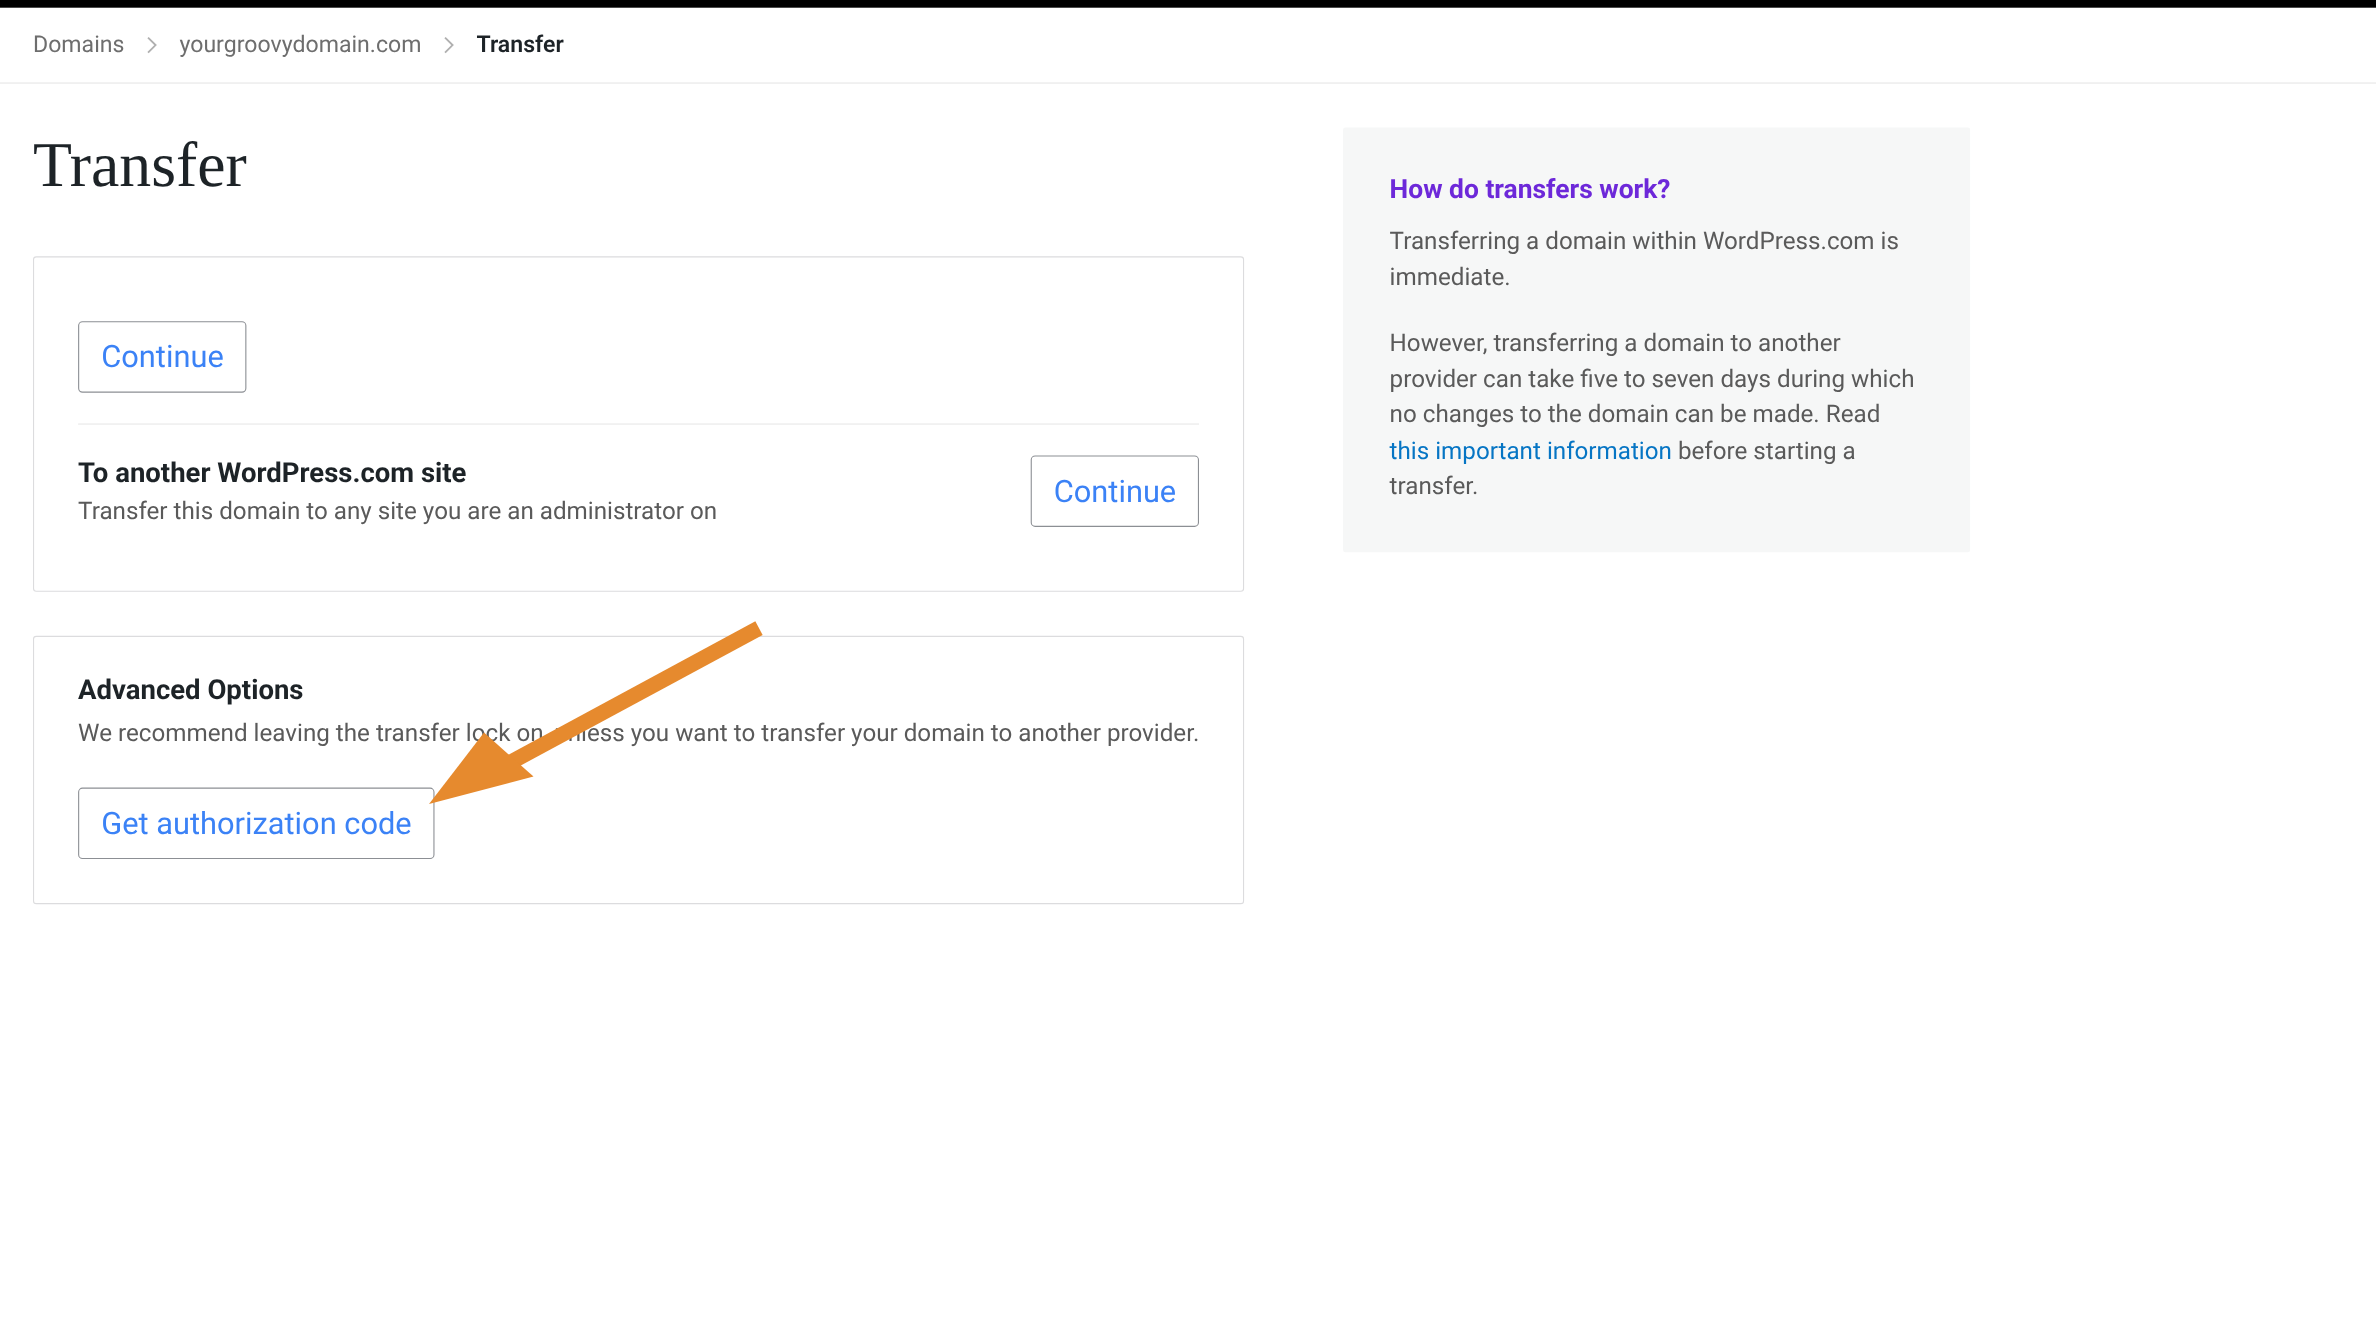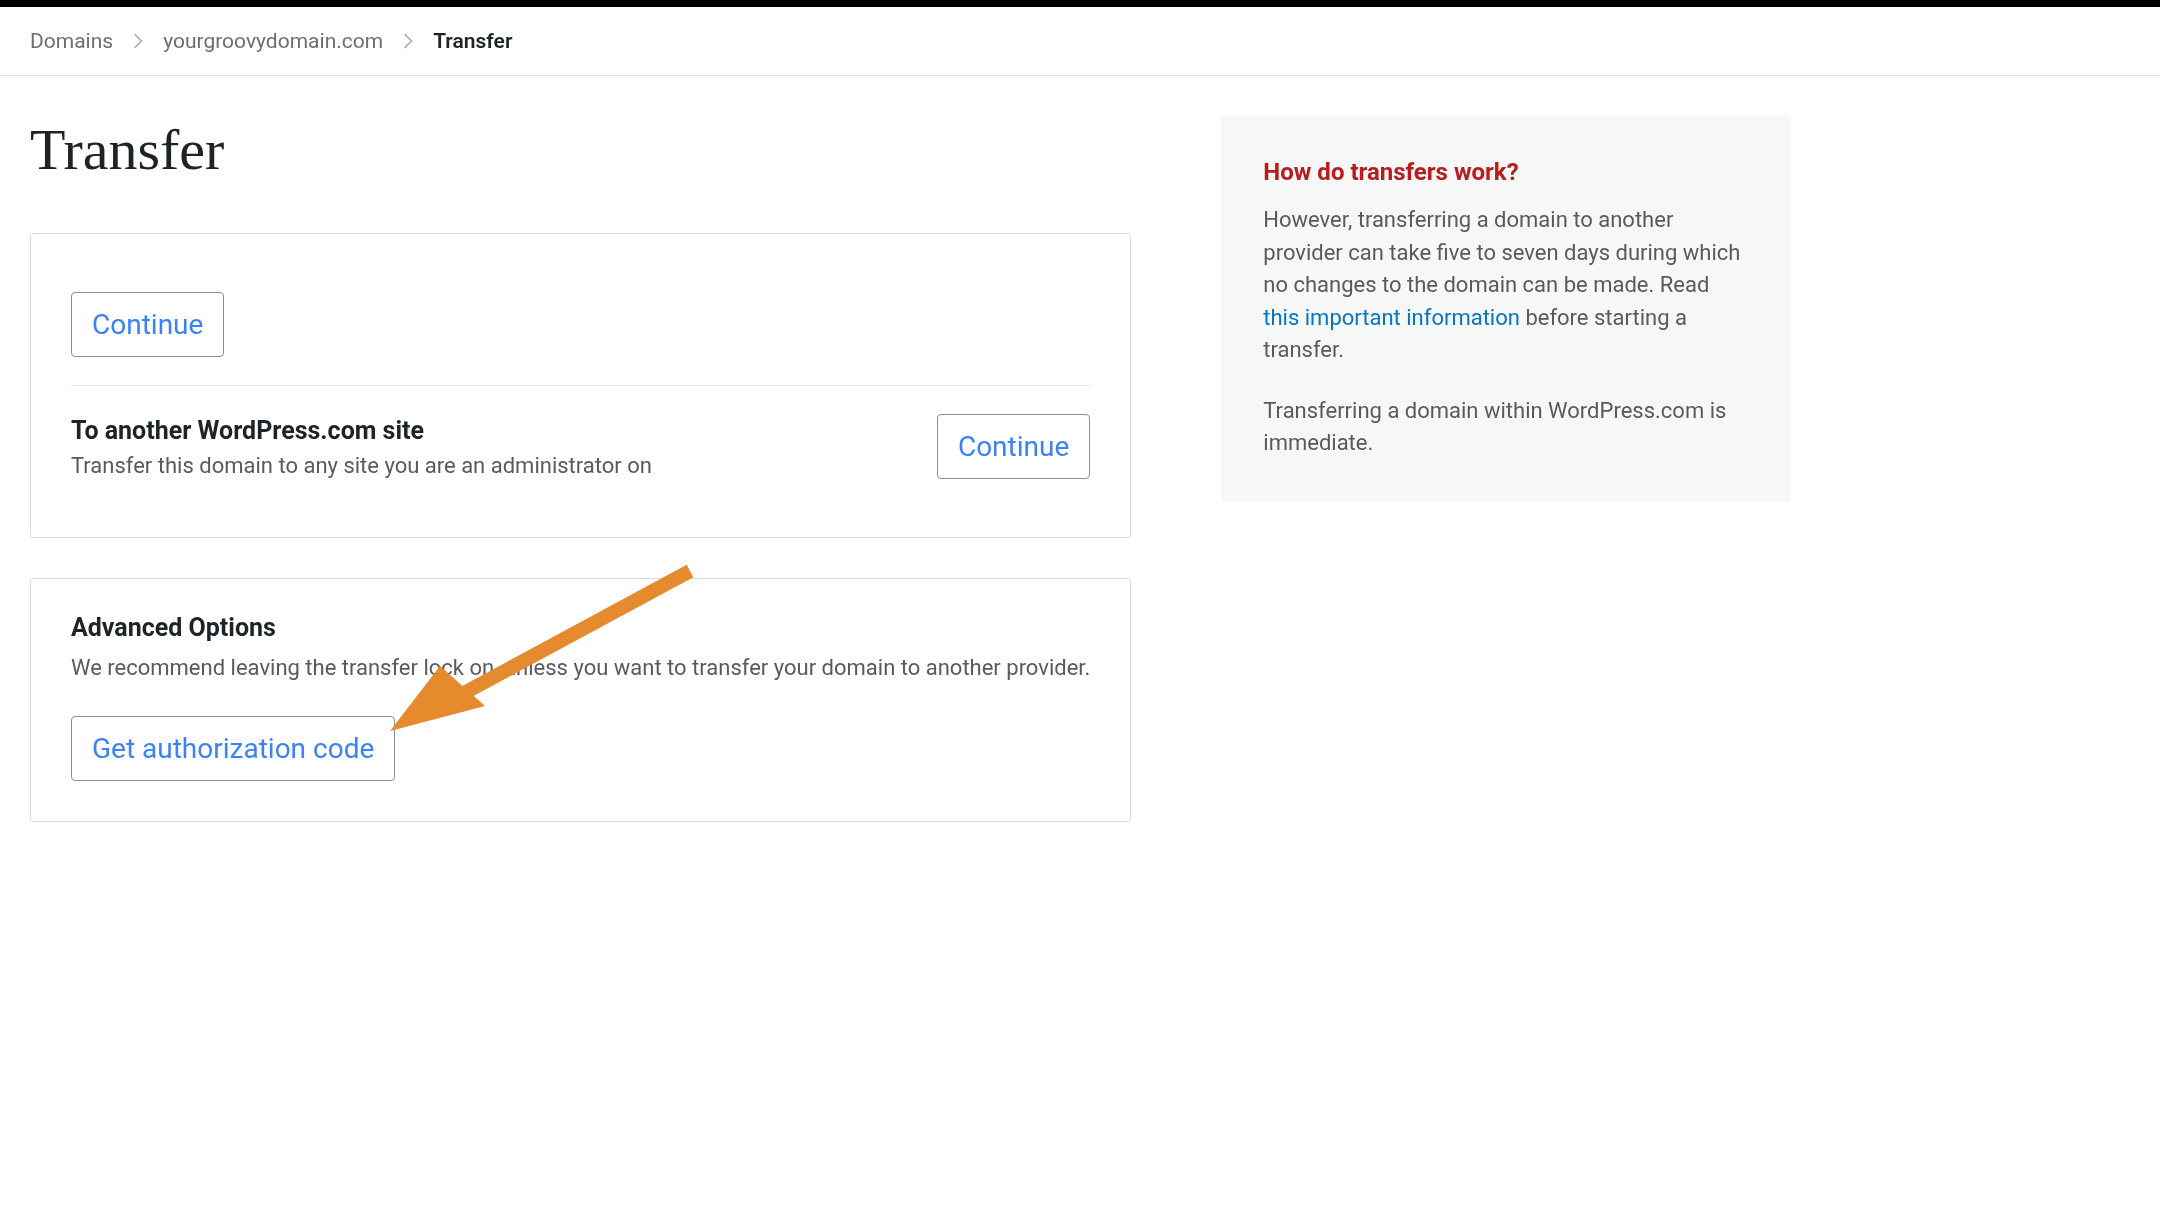--- a/index.html
+++ b/index.html
@@ -152,21 +152,21 @@
       flex-shrink: 0;
     }
     .info-box {
       background: #f6f7f7;
       padding: 42px 42px;
       border-radius: 2px;
     }
     .info-title {
       font-size: 24px;
       font-weight: 700;
-      color: #b91c1c;
+      color: #6d28d9;
       margin-bottom: 18px;
     }
     .info-text {
       font-size: 22px;
       color: #5a5a5a;
       line-height: 1.48;
     }
     .info-text + .info-text {
       margin-top: 28px;
     }
@@ -240,19 +240,19 @@
       </marker>
     </defs>
     <line x1="310" y1="20" x2="60" y2="155" stroke="#e68a2e" stroke-width="14"></line>
     <polygon points="10,180 105,155 60,115" fill="#e68a2e"></polygon>
   </svg>
   </div>
 
   <div class="sidebar">
     <div class="info-box">
       <div class="info-title">How do transfers work?</div>
+      <p class="info-text">Transferring a domain within WordPress.com is immediate.</p>
       <p class="info-text">
         <span>However, transferring a domain to another provider can take five to seven days during which no changes to the domain can be made. Read </span><span class="info-link">this important information</span><span> before starting a transfer.</span>
       </p>
-      <p class="info-text">Transferring a domain within WordPress.com is immediate.</p>
     </div>
   </div>
 </div>
 
 </body></html>

